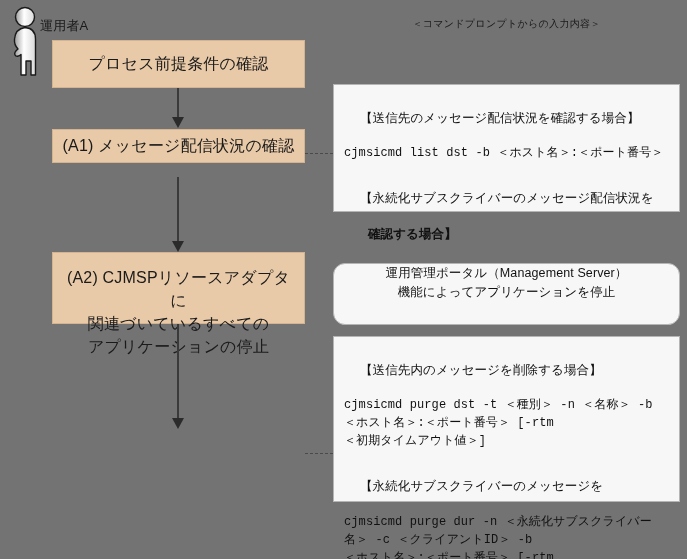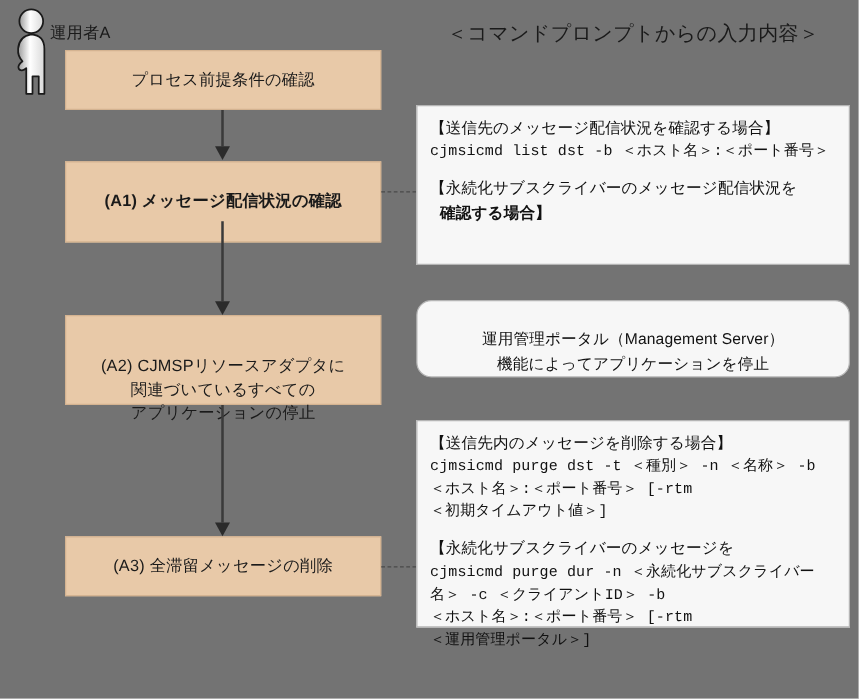--- a/index.html
+++ b/index.html
@@ -36,73 +36,73 @@
     letter-spacing: 0.2px;
   }
 
   
   .col-header {
     position: absolute;
     left: 333px;
     top: 17px;
     width: 347px;
     text-align: center;
-    font-size: 16px;
+    font-size: 10px;
     white-space: nowrap;
     letter-spacing: 0.3px;
   }
 
   
   .pbox {
     position: absolute;
     left: 52px;
     width: 253px;
     box-sizing: border-box;
     background: #e8c9a8;
     border: 1px solid #d4b391;
     display: flex;
     align-items: center;
     justify-content: center;
     text-align: center;
-    font-size: 13px;
+    font-size: 16px;
     line-height: 1.45;
     letter-spacing: 0.2px;
     color: #1a1a1a;
   }
   .pbox-inner { padding: 0 6px; }
 
   #pbox-0 { top: 40px;  height: 48px; }
-  #pbox-1 { top: 129px; height: 65px; font-weight: bold; }
+  #pbox-1 { top: 129px; height: 34px; }
   #pbox-2 { top: 252px; height: 72px; }
   #pbox-3 { top: 429px; height: 48px; }
 
   
   .nbox {
     position: absolute;
     left: 333px;
     width: 347px;
     box-sizing: border-box;
     background: #f7f7f7;
     border: 1px solid #b5b5b5;
     font-size: 12.5px;
     line-height: 1.55;
     letter-spacing: 0.1px;
     color: #111111;
   }
   #nbox-0 { top: 84px;  height: 128px; padding: 8px 8px 8px 10px; }
   #nbox-1 {
-    top: 240px; height: 62px; border-radius: 12px;
-    display: flex; align-items: flex-end; justify-content: center;
+    top: 263px; height: 62px; border-radius: 12px;
+    display: flex; align-items: flex-start; justify-content: center;
     text-align: center; padding: 0 10px;
   }
   #nbox-2 { top: 336px; height: 166px; padding: 8px 8px 8px 10px; }
 
   .note-title {
     white-space: pre;
-    margin: 0;
+    margin: 16px;
   }
   .note-title-indent { text-indent: 8px; font-weight: bold; }
   .note-cmd {
     font-family: Liberation Mono, monospace;
     font-size: 12px;
     white-space: pre-wrap;
     margin: 0;
     line-height: 1.5;
   }
   .note-gap { height: 11px; }
@@ -164,23 +164,20 @@
     <span class="pbox-inner" style="white-space:pre-line;">プロセス前提条件の確認</span>
   </div>
   <div class="pbox" id="pbox-1">
     <span class="pbox-inner" style="white-space:pre-line;">(A1) メッセージ配信状況の確認</span>
   </div>
   <div class="pbox" id="pbox-2">
     <span class="pbox-inner" style="white-space:pre-line;margin-top:48px;">(A2) CJMSPリソースアダプタに
 関連づいているすべての
 アプリケーションの停止</span>
   </div>
-  <div class="pbox" id="pbox-3">
-    <span class="pbox-inner" style="white-space:pre-line;">(A3) 全滞留メッセージの削除</span>
-  </div>
 
   <div class="vline" style="left:177px; top:88px;  height:29px;"></div>
   <div class="arrowhead" style="left:172px; top:117px;"></div>
 
   <div class="vline" style="left:177px; top:177px; height:64px;"></div>
   <div class="arrowhead" style="left:172px; top:241px;"></div>
 
   <div class="vline" style="left:177px; top:324px; height:94px;"></div>
   <div class="arrowhead" style="left:172px; top:418px;"></div>
 

